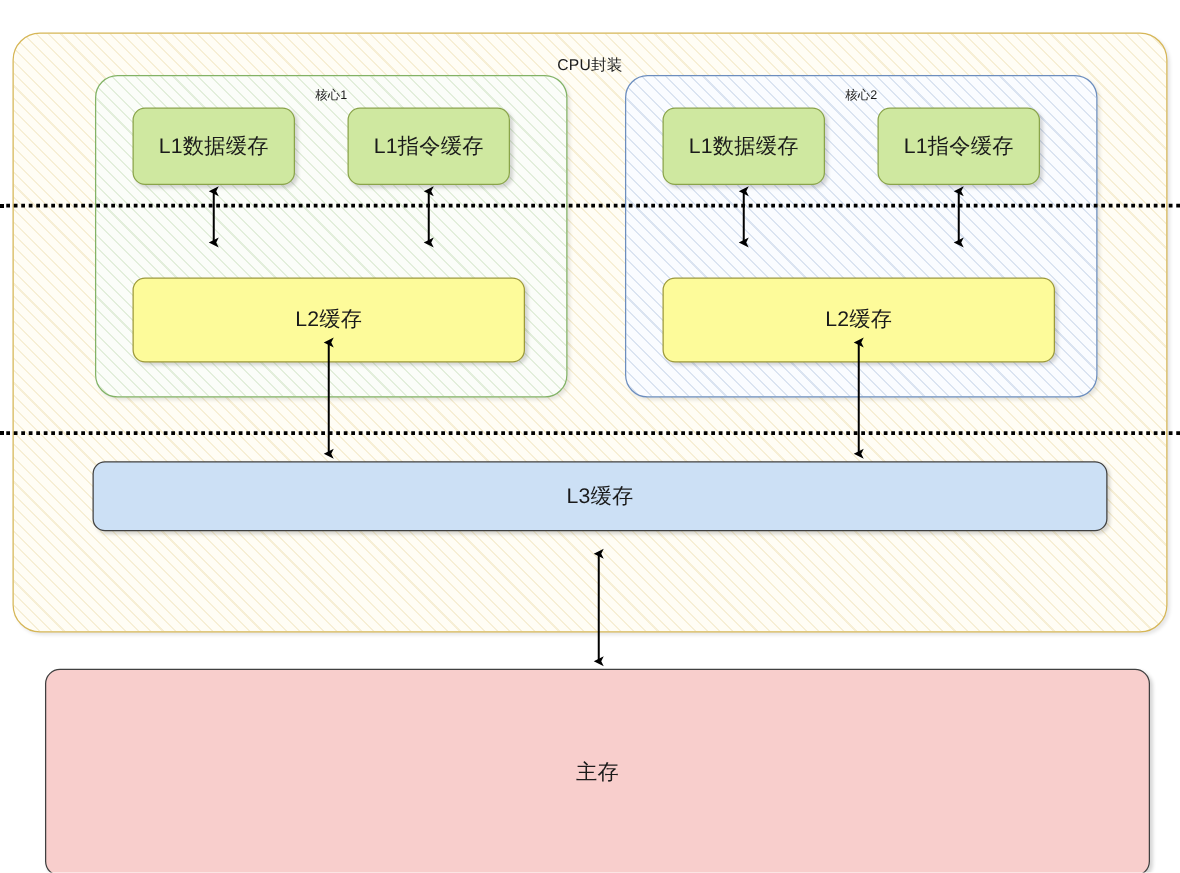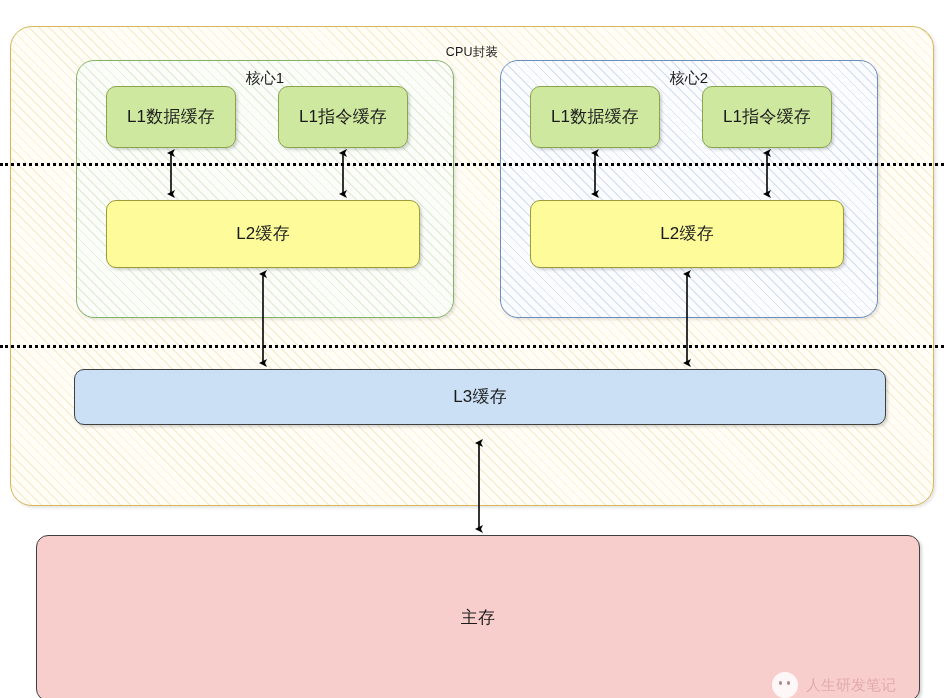--- a/index.html
+++ b/index.html
@@ -97,40 +97,41 @@
         rgba(108,142,191,0.22) 1.2px,
         rgba(255,255,255,0) 1.2px,
         rgba(255,255,255,0) 7px);
   }
   .core-title {
     position: absolute;
     top: 8px;
     left: 0;
     width: 100%;
     text-align: center;
-    font-size: 15px;
+    font-size: 10px;
     color: #1a1a1a;
   }
 
   
   .l1 {
     width: 130px;
     height: 62px;
     background: #cfe8a0;
     border: 1.2px solid #8aa44a;
     box-shadow: 2px 2px 3px rgba(0,0,0,0.16);
   }
 
   
   .l2 {
     width: 314px;
     height: 68px;
     background: #fdfb9a;
     border: 1.2px solid #9d9a3a;
     box-shadow: 2px 2px 3px rgba(0,0,0,0.16);
+    margin-top: 22px;
   }
 
   
   #l3-cache {
     left: 74px;
     top: 369px;
     width: 812px;
     height: 56px;
     background: #cce0f5;
     border: 1.2px solid #404040;
@@ -276,18 +277,14 @@
 
     <line x1="767" y1="153" x2="767" y2="194" stroke="#000000" stroke-width="1.6" marker-start="url(#ah-up)" marker-end="url(#ah)"></line>
 
     <line x1="263" y1="274" x2="263" y2="363" stroke="#000000" stroke-width="1.6" marker-start="url(#ah-up)" marker-end="url(#ah)"></line>
 
     <line x1="687" y1="274" x2="687" y2="363" stroke="#000000" stroke-width="1.6" marker-start="url(#ah-up)" marker-end="url(#ah)"></line>
 
     <line x1="479" y1="443" x2="479" y2="529" stroke="#000000" stroke-width="1.6" marker-start="url(#ah-up)" marker-end="url(#ah)"></line>
   </svg>
 
-  <div id="watermark">
-    <div id="watermark-avatar"></div>
-    <div id="watermark-text">人生研发笔记</div>
-  </div>
 
 </div>
 
 </body></html>

